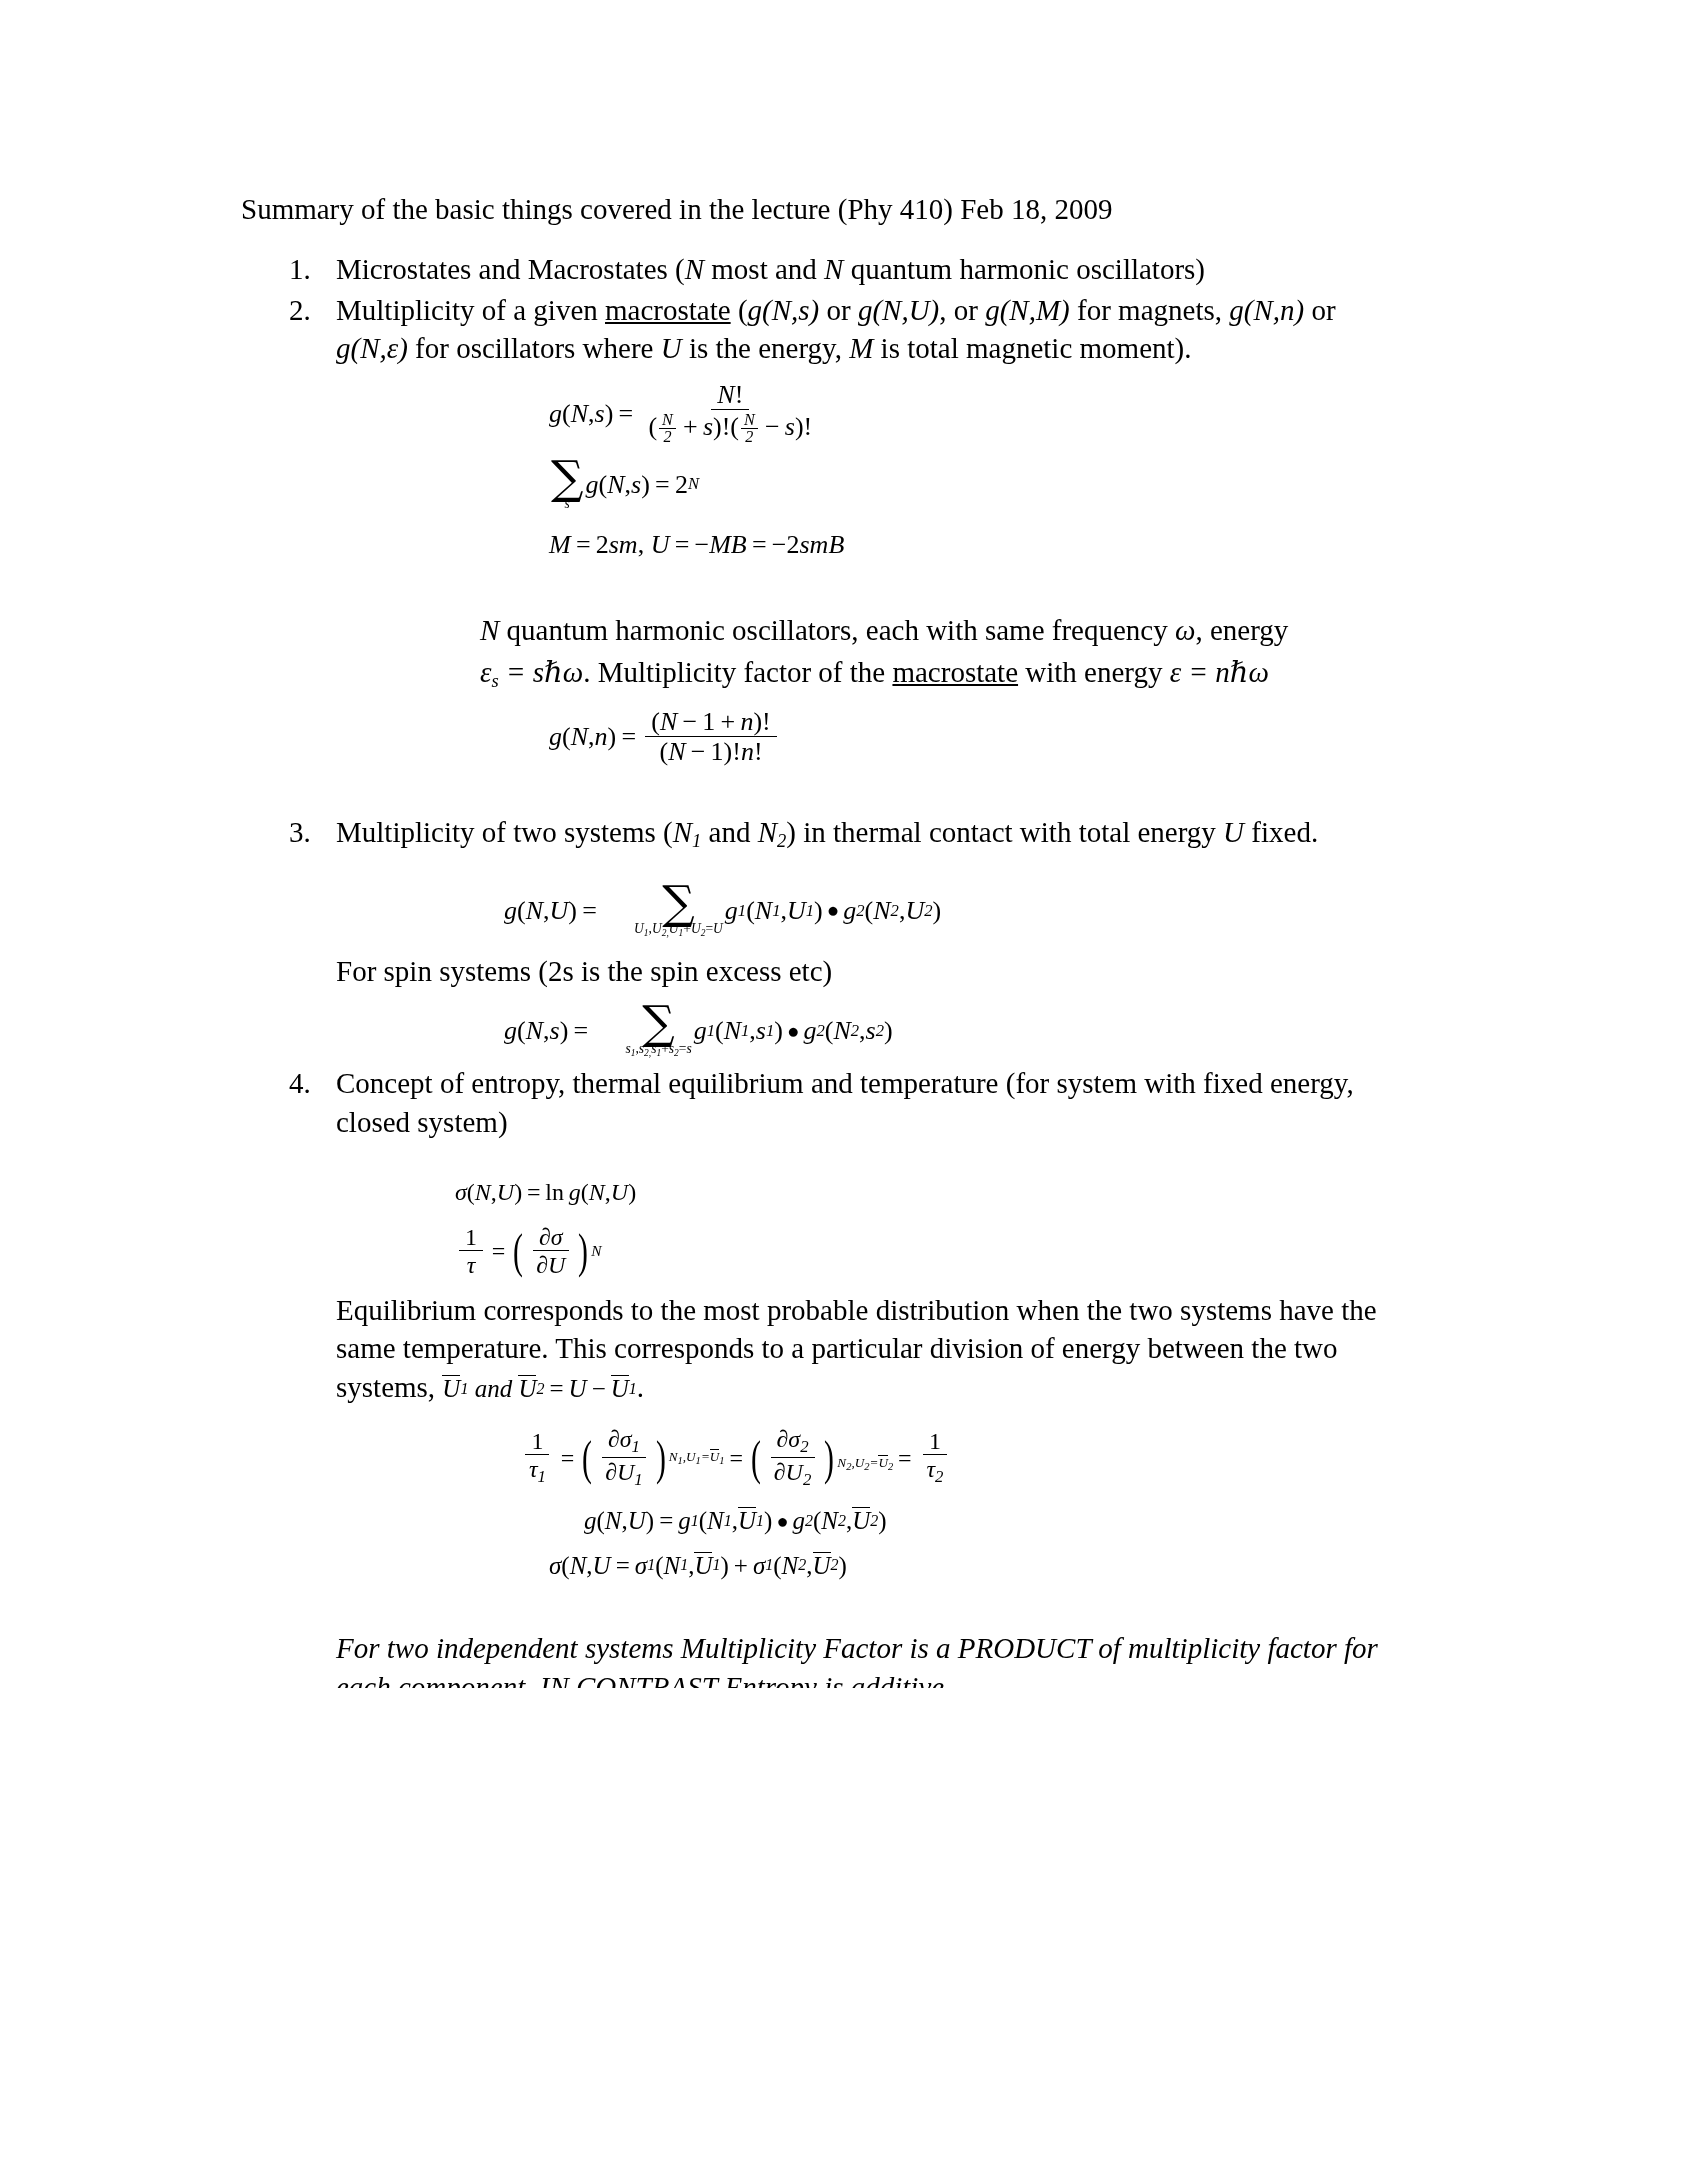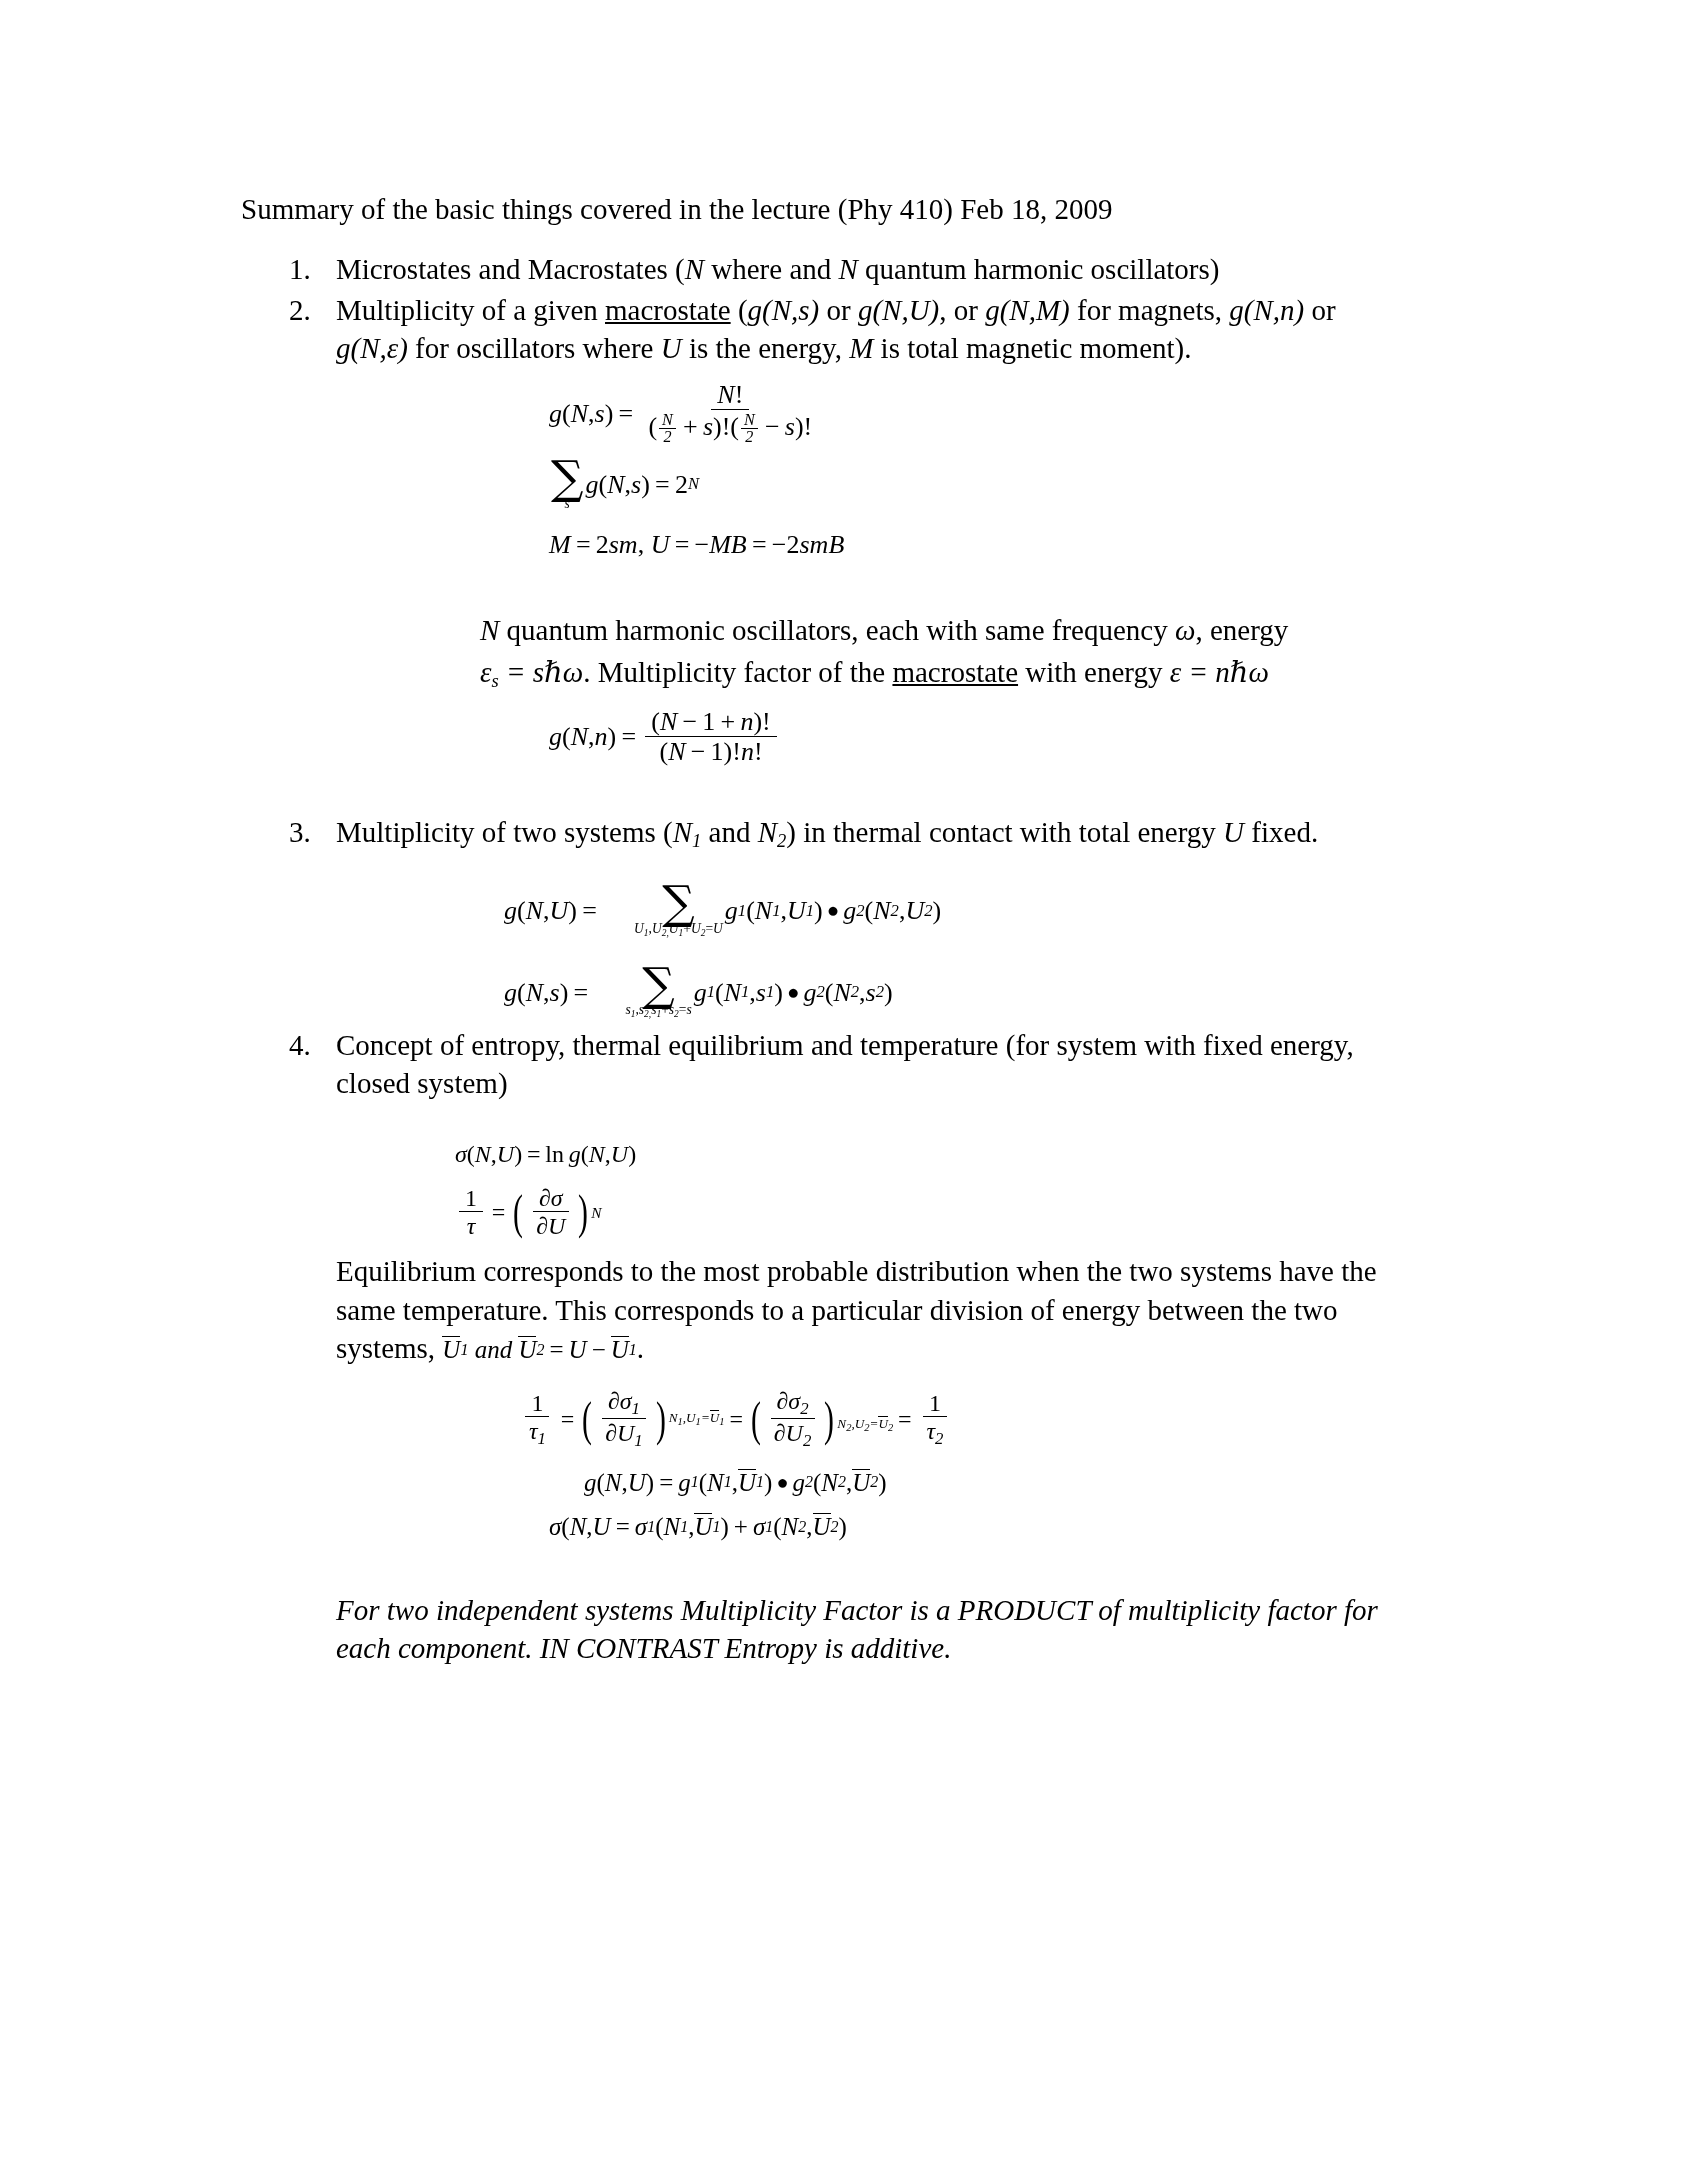--- a/index.html
+++ b/index.html
@@ -133,21 +133,21 @@
 
 <div class="page">
   <div class="content">
 
     <div class="doc-title">Summary of the basic things covered in the lecture (Phy 410) Feb 18, 2009</div>
 
     <ol class="items">
 
       <li>
         <span class="num">1.</span>
-        <span><span>Microstates and Macrostates (</span><span class="i">N</span><span> where and </span><span class="i">N</span><span> quantum harmonic oscillators)</span></span>
+        <span><span>Microstates and Macrostates (</span><span class="i">N</span><span> most and </span><span class="i">N</span><span> quantum harmonic oscillators)</span></span>
       </li>
 
       <li>
         <span class="num">2.</span>
         <span><span>Multiplicity of a given </span><span class="u">macrostate</span><span> (</span><span class="i">g(N,s)</span><span> or </span><span class="i">g(N,U)</span><span>, or </span><span class="i">g(N,M)</span><span> for magnets, </span><span class="i">g(N,n)</span><span> or </span><span class="i">g(N,ε)</span><span> for oscillators where </span><span class="i">U</span><span> is the energy, </span><span class="i">M</span><span> is total magnetic moment).</span></span>
 
         
 
         <div class="spacer-sm"></div>
 
@@ -283,20 +283,21 @@
               <sub>2</sub>
               <span class="up">,</span>
               <span>U</span>
               <sub>2</sub>
               <span class="up">)</span>
           </span>
         </div>
 
         <div class="spacer-sm"></div>
 
+        <div class="para" style="padding-left:0;">For spin systems (2s is the spin excess etc)</div>
 
         <div class="spacer-sm"></div>
 
         
         <div style="padding-left:168px;">
           <span class="math">
             <span>g</span>
               <span class="up">(</span>
               <span>N</span>
               <span class="up">,</span>

